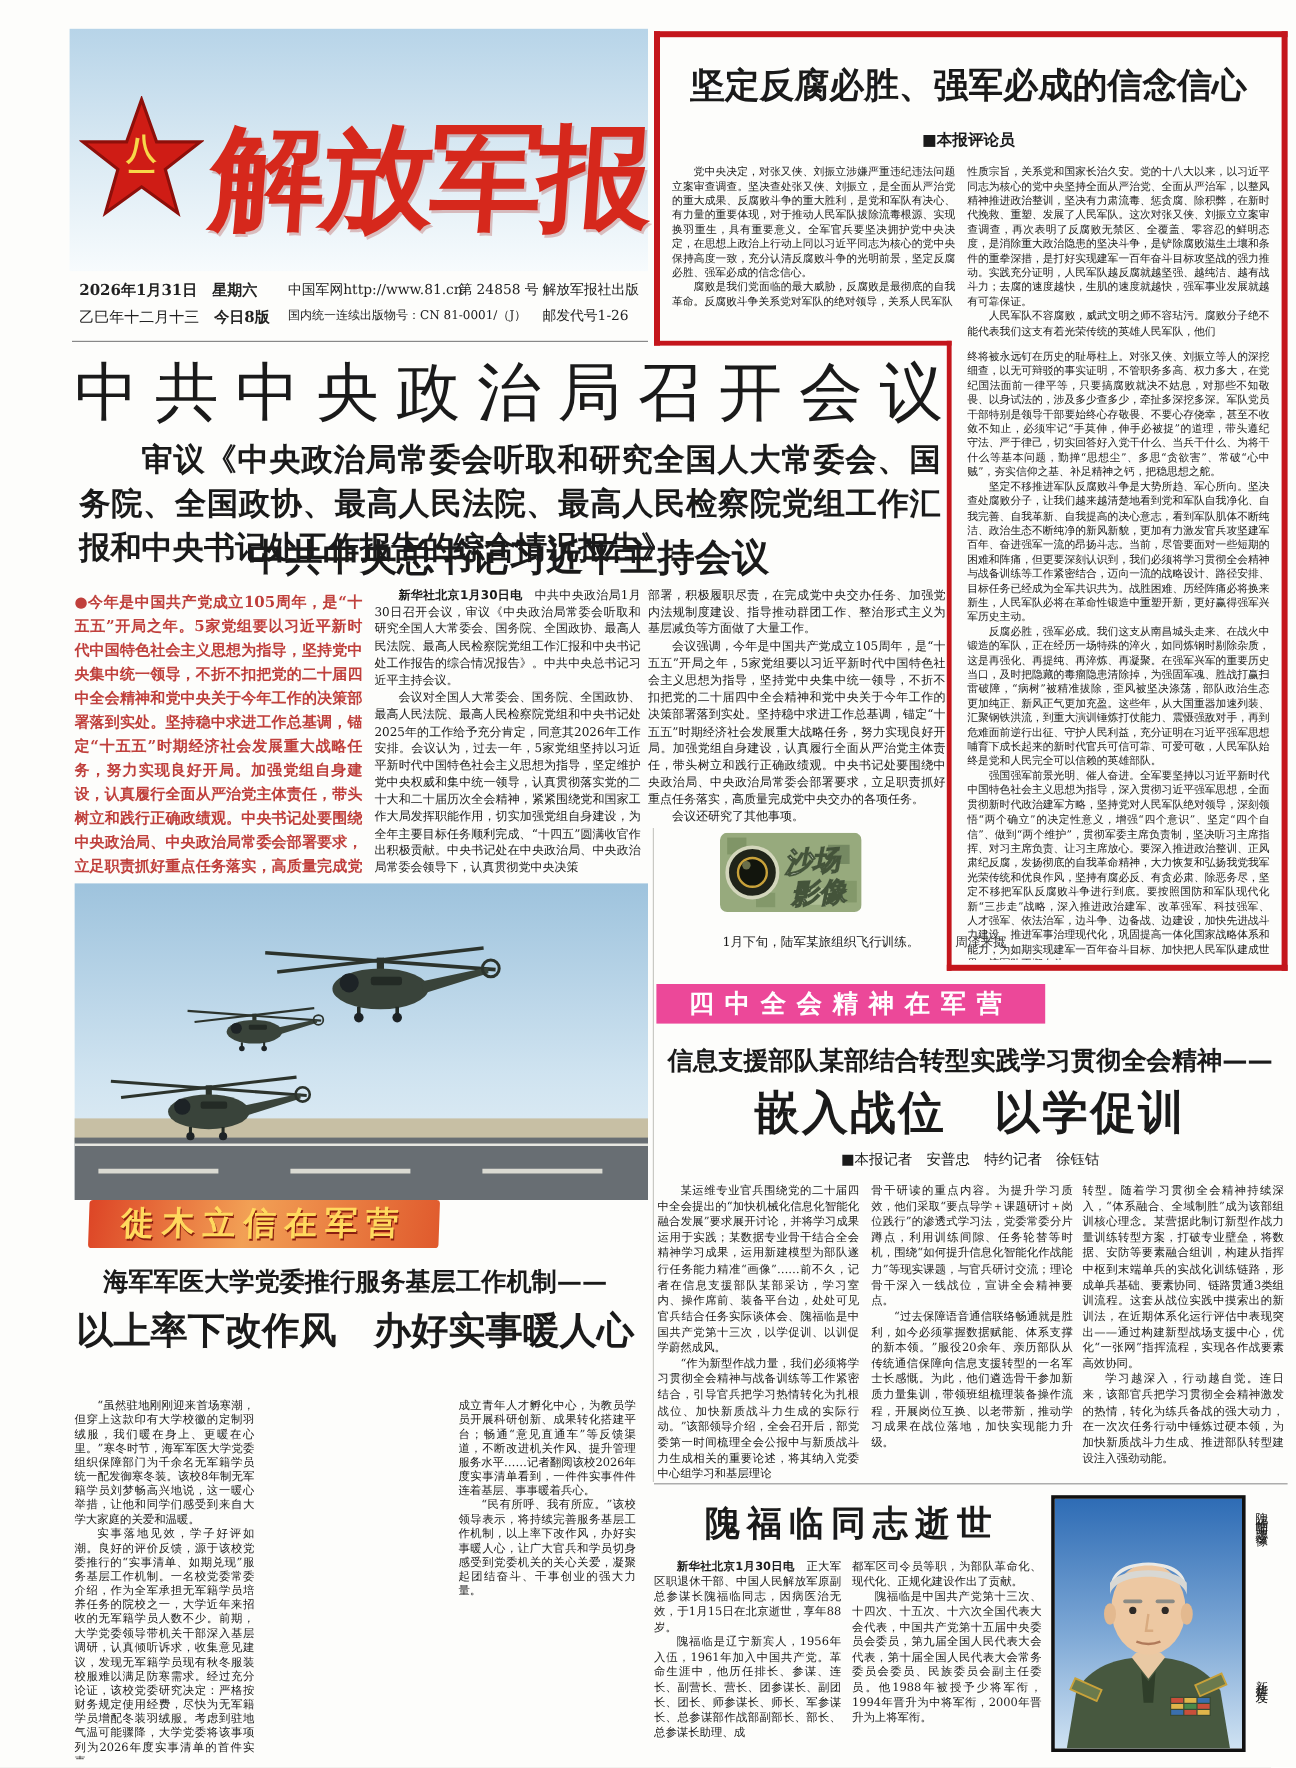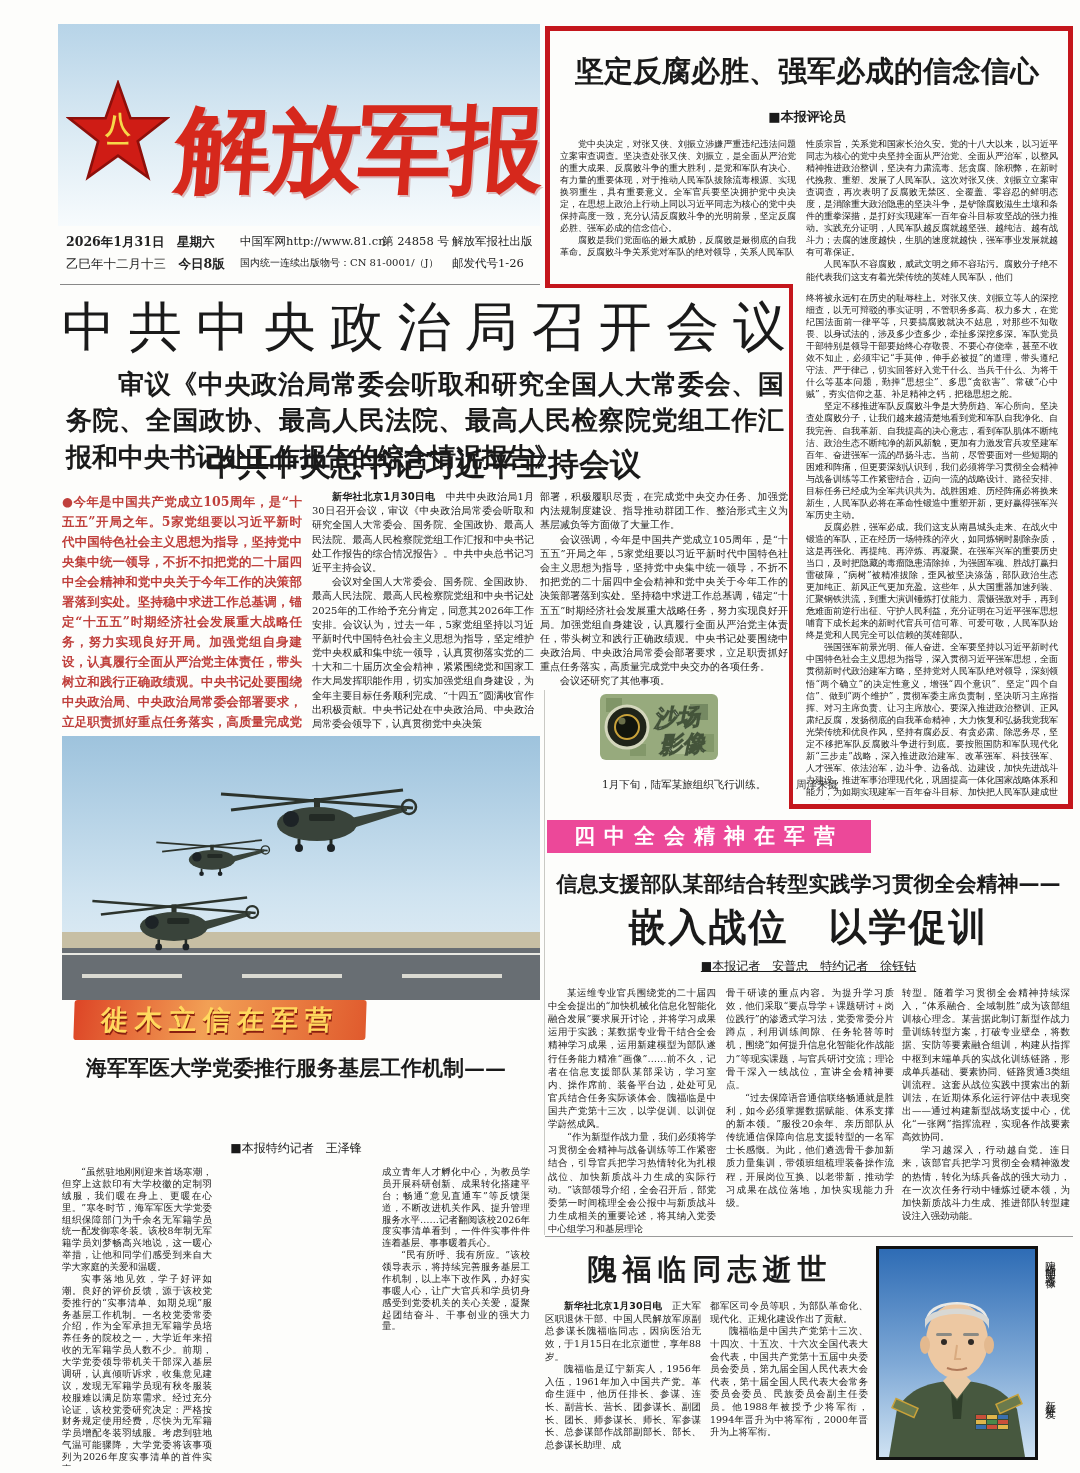--- a/index.html
+++ b/index.html
@@ -158,38 +158,38 @@
   <div class="abs" style="left:558px;top:778px;width:236px;font-size:10.5px;display:flex;justify-content:space-between;margin-left:44px;">
     <span>1月下旬，陆军某旅组织飞行训练。</span>
     <span style="color:#333;">周泽来摄</span>
   </div>
 
   <div class="abs" style="left:544px;top:690px;width:1px;height:545px;background:#c9c9c4;"></div>
 
   <div id="plenum-bar" class="abs sans">四中全会精神在军营</div>
   <div class="abs sans b ctr" style="left:547px;top:870px;width:523px;font-size:21px;">信息支援部队某部结合转型实践学习贯彻全会精神——</div>
   <div class="abs b ctr" style="left:547px;top:902px;width:523px;font-size:38px;letter-spacing:2px;">嵌入战位　以学促训</div>
-  <div class="abs ctr" style="left:547px;top:958px;width:523px;font-size:12px;text-decoration:underline;">■本报记者　安普忠　特约记者　徐钰钴</div>
+  <div class="abs ctr" style="left:547px;top:958px;width:523px;font-size:12px;">■本报记者　安普忠　特约记者　徐钰钴</div>
 
   <div class="abs col" style="left:548px;top:986px;width:168px;height:248px;font-size:9.5px;line-height:1.38;">
     <p class="p">某运维专业官兵围绕党的二十届四中全会提出的“加快机械化信息化智能化融合发展”要求展开讨论，并将学习成果运用于实践；某数据专业骨干结合全会精神学习成果，运用新建模型为部队遂行任务能力精准“画像”……前不久，记者在信息支援部队某部采访，学习室内、操作席前、装备平台边，处处可见官兵结合任务实际谈体会、隗福临是中国共产党第十三次，以学促训、以训促学蔚然成风。</p>
     <p class="p">“作为新型作战力量，我们必须将学习贯彻全会精神与战备训练等工作紧密结合，引导官兵把学习热情转化为扎根战位、加快新质战斗力生成的实际行动。”该部领导介绍，全会召开后，部党委第一时间梳理全会公报中与新质战斗力生成相关的重要论述，将其纳入党委中心组学习和基层理论</p>
   </div>
   <div class="abs col" style="left:726px;top:986px;width:168px;height:248px;font-size:9.5px;line-height:1.38;">
     <p class="p0">骨干研读的重点内容。为提升学习质效，他们采取“要点导学＋课题研讨＋岗位践行”的渗透式学习法，党委常委分片蹲点，利用训练间隙、任务轮替等时机，围绕“如何提升信息化智能化作战能力”等现实课题，与官兵研讨交流；理论骨干深入一线战位，宣讲全会精神要点。</p>
     <p class="p">“过去保障语音通信联络畅通就是胜利，如今必须掌握数据赋能、体系支撑的新本领。”服役20余年、亲历部队从传统通信保障向信息支援转型的一名军士长感慨。为此，他们遴选骨干参加新质力量集训，带领班组梳理装备操作流程，开展岗位互换、以老带新，推动学习成果在战位落地，加快实现能力升级。</p>
   </div>
   <div class="abs col" style="left:902px;top:986px;width:168px;height:248px;font-size:9.5px;line-height:1.38;">
     <p class="p0">转型。随着学习贯彻全会精神持续深入，“体系融合、全域制胜”成为该部组训核心理念。某营据此制订新型作战力量训练转型方案，打破专业壁垒，将数据、安防等要素融合组训，构建从指挥中枢到末端单兵的实战化训练链路，形成单兵基础、要素协同、链路贯通3类组训流程。这套从战位实践中摸索出的新训法，在近期体系化运行评估中表现突出——通过构建新型战场支援中心，优化“一张网”指挥流程，实现各作战要素高效协同。</p>
     <p class="p">学习越深入，行动越自觉。连日来，该部官兵把学习贯彻全会精神激发的热情，转化为练兵备战的强大动力，在一次次任务行动中锤炼过硬本领，为加快新质战斗力生成、推进部队转型建设注入强劲动能。</p>
   </div>
 
   <div id="banner" class="abs">徙木立信在军营</div>
   <div class="abs b ctr" style="left:62px;top:1054px;width:468px;font-size:21px;">海军军医大学党委推行服务基层工作机制——</div>
-  <div class="abs ctr" style="left:62px;top:1140px;width:468px;font-size:12px;">■本报特约记者　王泽锋</div>
+  <div class="abs sans b ctr" style="left:62px;top:1088px;width:468px;font-size:31px;">以上率下改作风　办好实事暖人心</div>
 
   <div class="abs col" style="left:62px;top:1166px;width:150px;height:300px;font-size:9.5px;line-height:1.25;">
     <p class="p">“虽然驻地刚刚迎来首场寒潮，但穿上这款印有大学校徽的定制羽绒服，我们暖在身上、更暖在心里。”寒冬时节，海军军医大学党委组织保障部门为千余名无军籍学员统一配发御寒冬装。该校8年制无军籍学员刘梦畅高兴地说，这一暖心举措，让他和同学们感受到来自大学大家庭的关爱和温暖。</p>
     <p class="p">实事落地见效，学子好评如潮。良好的评价反馈，源于该校党委推行的“实事清单、如期兑现”服务基层工作机制。一名校党委常委介绍，作为全军承担无军籍学员培养任务的院校之一，大学近年来招收的无军籍学员人数不少。前期，大学党委领导带机关干部深入基层调研，认真倾听诉求，收集意见建议，发现无军籍学员现有秋冬服装校服难以满足防寒需求。经过充分论证，该校党委研究决定：严格按财务规定使用经费，尽快为无军籍学员增配冬装羽绒服。考虑到驻地气温可能骤降，大学党委将该事项列为2026年度实事清单的首件实事，</p>
   </div>
   <div class="abs col" style="left:382px;top:1166px;width:148px;height:300px;font-size:9.5px;line-height:1.25;">
     <p class="p0">成立青年人才孵化中心，为教员学员开展科研创新、成果转化搭建平台；畅通“意见直通车”等反馈渠道，不断改进机关作风、提升管理服务水平……记者翻阅该校2026年度实事清单看到，一件件实事件件连着基层、事事暖着兵心。</p>
     <p class="p">“民有所呼、我有所应。”该校领导表示，将持续完善服务基层工作机制，以上率下改作风，办好实事暖人心，让广大官兵和学员切身感受到党委机关的关心关爱，凝聚起团结奋斗、干事创业的强大力量。</p>
   </div>
 

